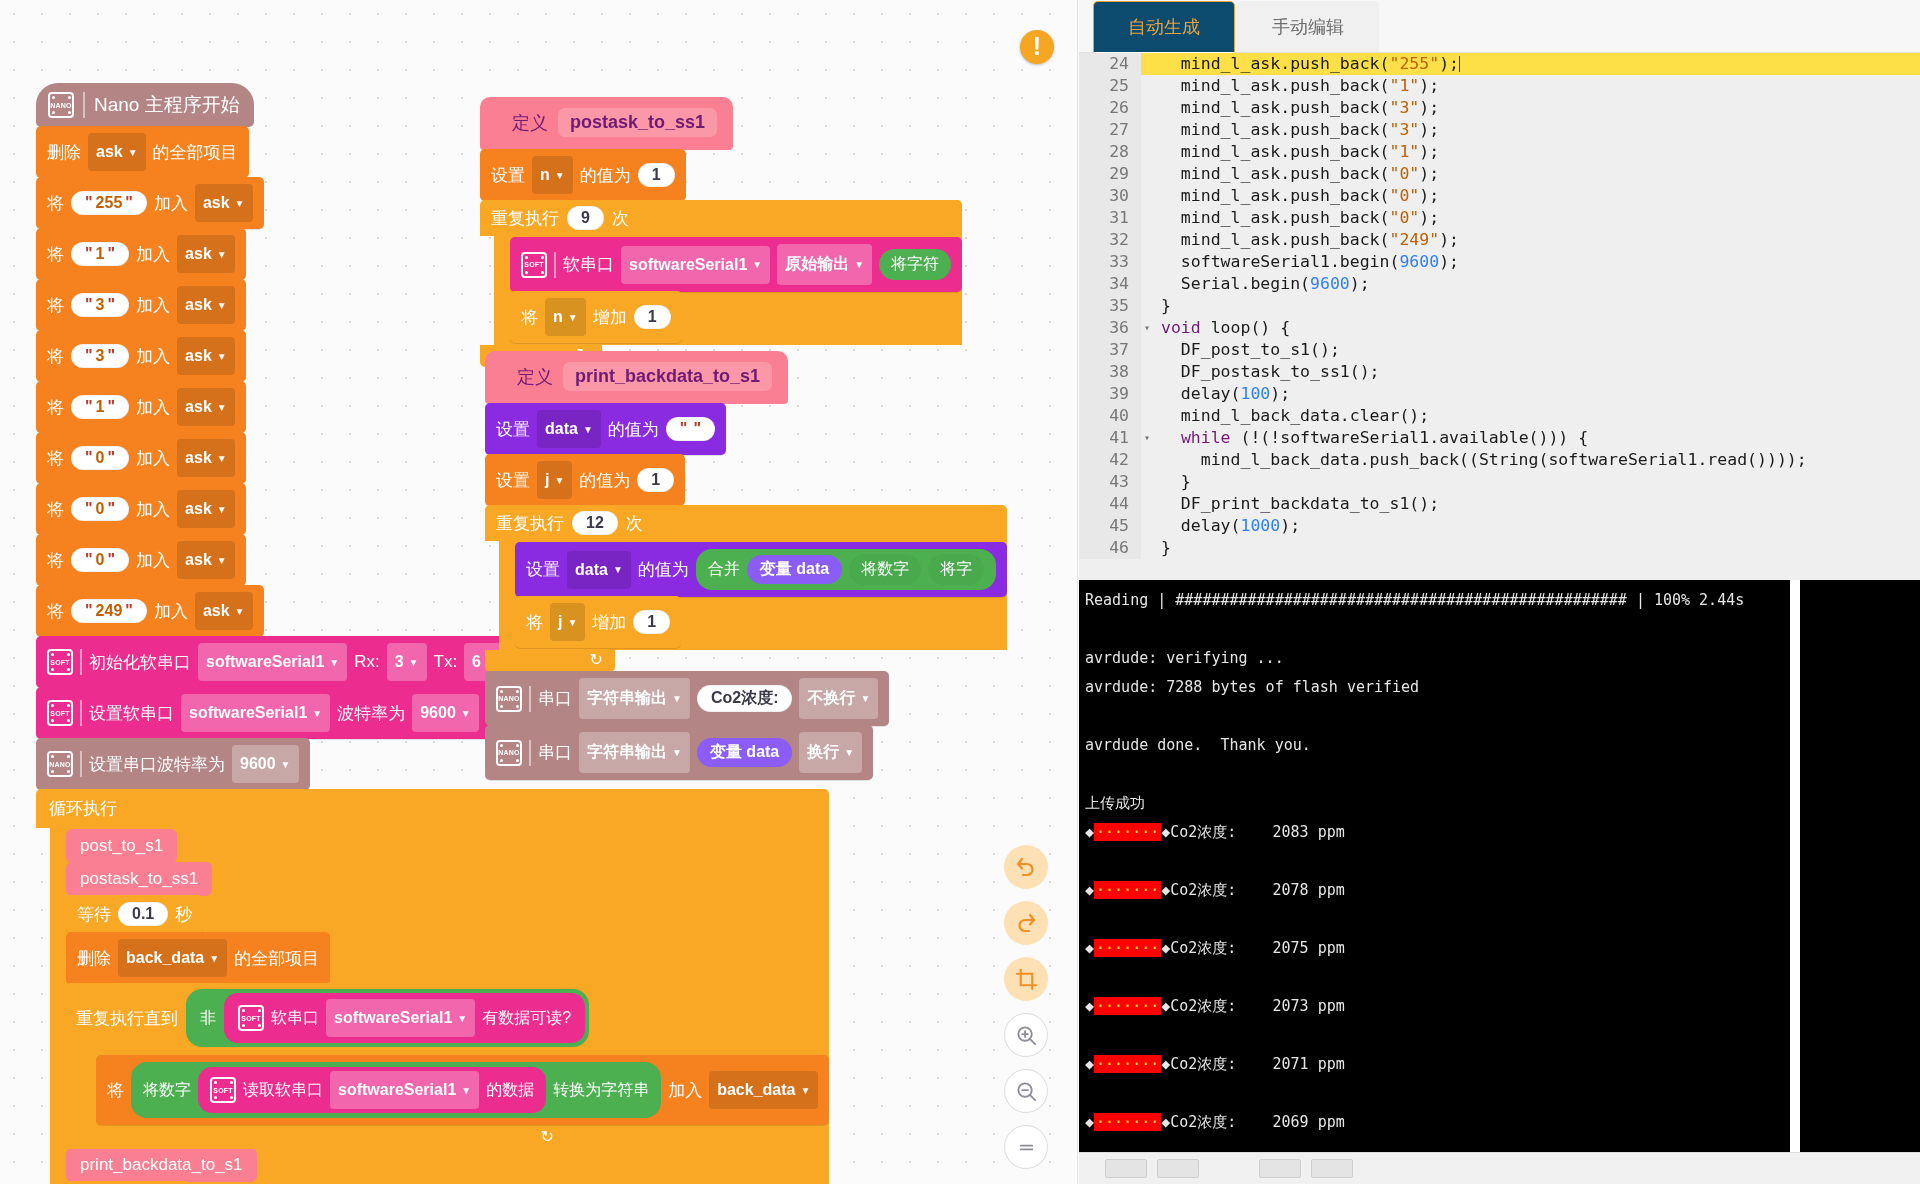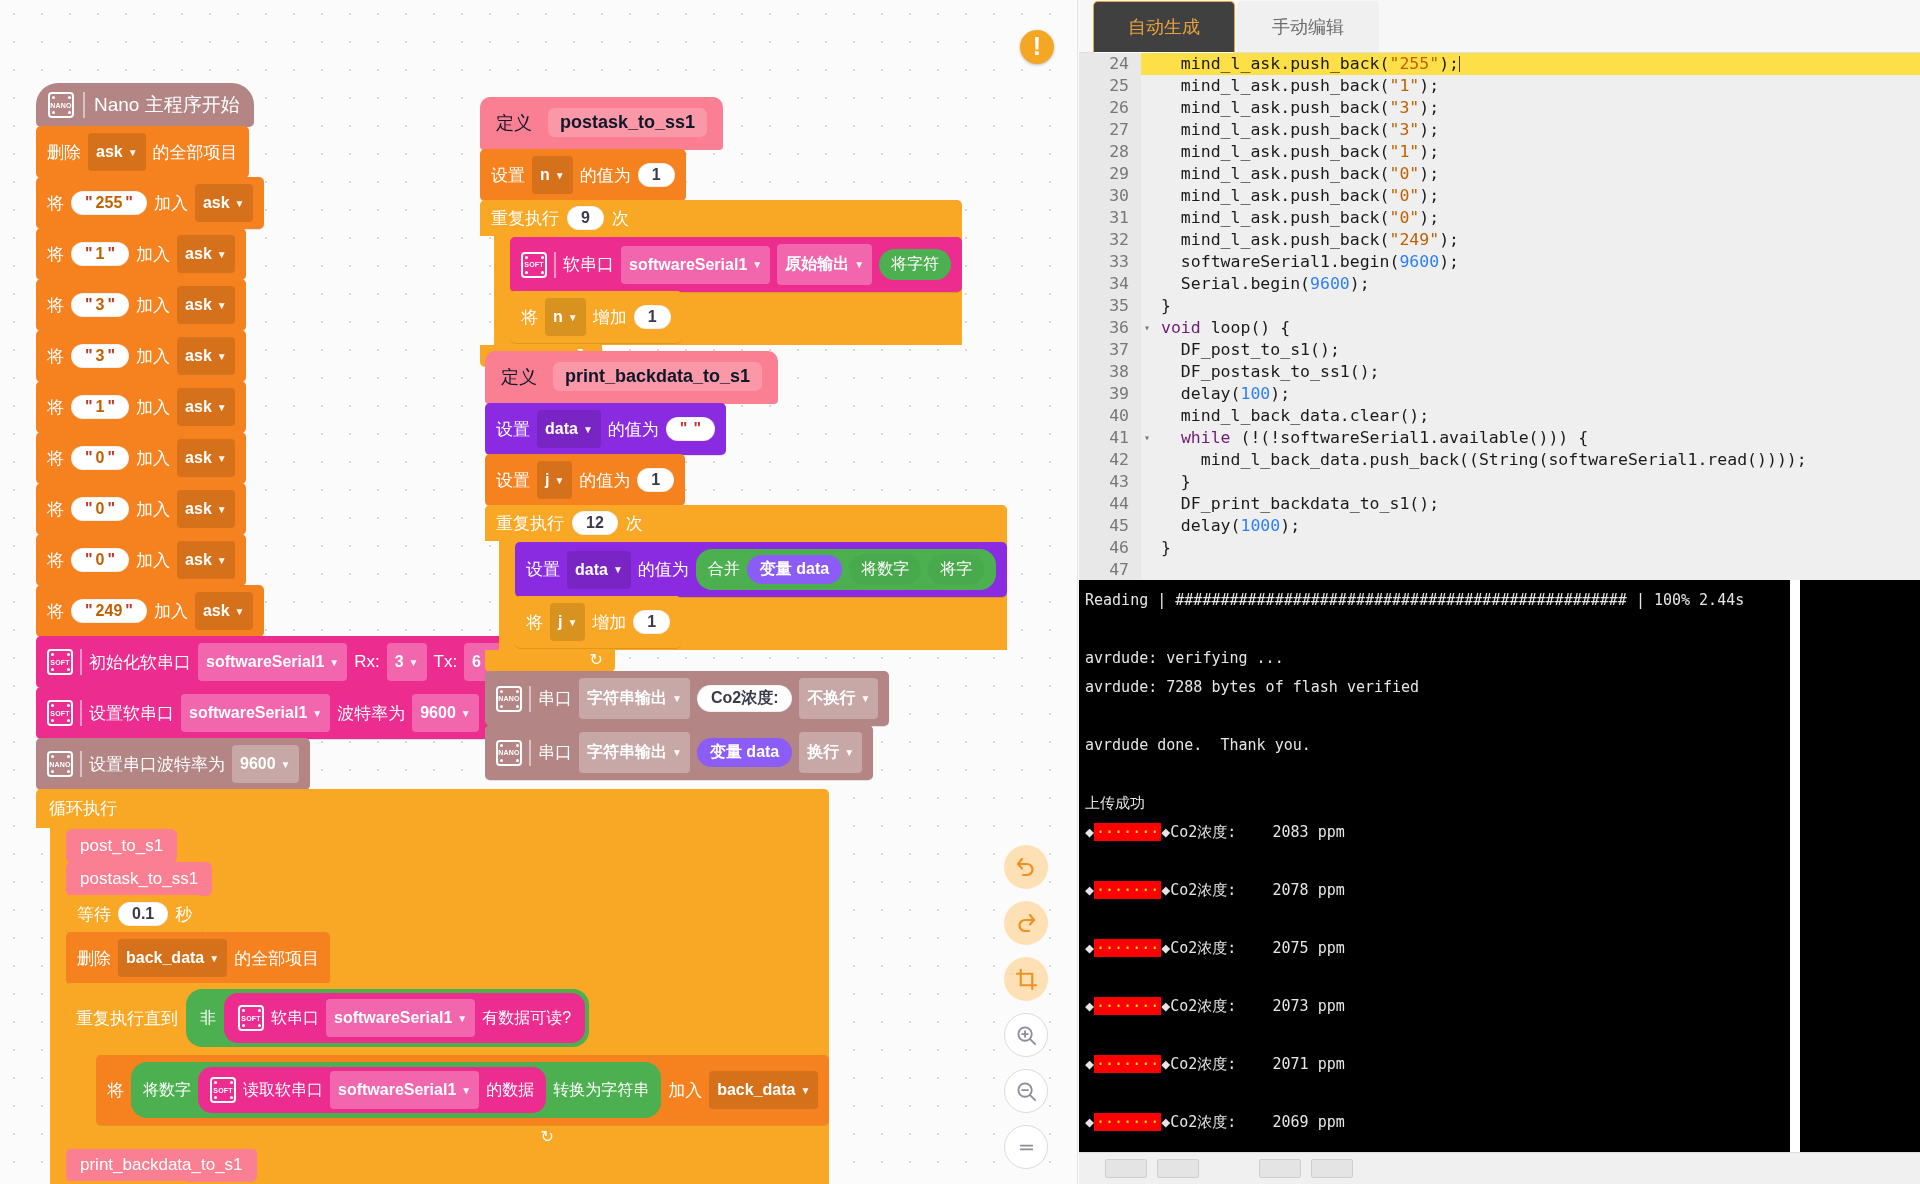--- a/index.html
+++ b/index.html
@@ -100,22 +100,22 @@
   .stack { display:flex; flex-direction:column; align-items:flex-start; }
   .stack > * { margin-top:-1px; }
 
   
   .hat {
     background:#b38585; color:#fff; display:flex; align-items:center; gap:9px;
     padding:9px 14px 9px 12px;
     border-radius:22px 22px 5px 5px; font-size:19px; width:max-content;
   }
   .defhat {
-    background:#fa7f92; color:#0f172a; display:flex; align-items:center; gap:16px;
-    padding:11px 16px 13px 16px; border-radius:10px 10px 4px 4px;
+    background:#fa7f92; color:#701a75; display:flex; align-items:center; gap:10px;
+    padding:11px 16px 13px 32px; border-radius:10px 10px 4px 4px;
     font-size:18px; width:max-content;
   }
   .defname {
     background:rgba(255,255,255,.20); border-radius:7px;
     padding:4px 12px; font-weight:bold;
   }
   .callblk {
     background:#fa7f92; color:#fff; border-radius:6px;
     padding:7px 14px; font-size:17px; width:max-content;
   }
@@ -129,21 +129,21 @@
   .tbtn.out  { background:#fff; border:1px solid #dcdcdc; }
 
   
   #right { position:absolute; left:1079px; top:0; width:841px; height:1184px;
            background:#fff; display:flex; flex-direction:column; }
   #tabs { height:53px; background:#f7f7f7; display:flex; align-items:flex-end;
           border-bottom:1px solid #e0e0e0; padding-left:14px; }
   .tab { padding:13px 34px; font-size:18px; color:#6b6b6b; cursor:default;
          border:1px solid transparent; border-bottom:none;
          background:#f0f0f0; border-radius:5px 5px 0 0; margin-right:2px; }
-  .tab.active { background:#404040; color:#e8a33d; border-color:#e8a33d;
+  .tab.active { background:#0c4a6e; color:#e8a33d; border-color:#e8a33d;
                 border-bottom:1px solid #fff; margin-bottom:-1px; }
 
   #code { flex:0 0 527px; background:#efefef; overflow:hidden;
           font-family:"DejaVu Sans Mono","Liberation Mono",monospace;
           font-size:16.5px; line-height:22px; position:relative; }
   .cl { display:flex; height:22px; white-space:pre; }
   .cl.hl { background:#fde047; }
   .ln { width:62px; min-width:62px; text-align:right; padding-right:12px;
         color:#777; background:#e8e8e8; user-select:none; }
   .fold { width:12px; min-width:12px; color:#777; font-size:10px; text-align:center;}
@@ -631,21 +631,20 @@
         <div class="cl"><span class="ln">37</span><span class="fold"></span><span class="ctxt"><span>  DF_post_to_s1();</span></span></div>
         <div class="cl"><span class="ln">38</span><span class="fold"></span><span class="ctxt"><span>  DF_postask_to_ss1();</span></span></div>
         <div class="cl"><span class="ln">39</span><span class="fold"></span><span class="ctxt"><span>  delay(</span><span class="num">100</span><span>);</span></span></div>
         <div class="cl"><span class="ln">40</span><span class="fold"></span><span class="ctxt"><span>  mind_l_back_data.clear();</span></span></div>
         <div class="cl"><span class="ln">41</span><span class="fold">▾</span><span class="ctxt"><span>  </span><span class="kw">while</span><span> (!(!softwareSerial1.available())) {</span></span></div>
         <div class="cl"><span class="ln">42</span><span class="fold"></span><span class="ctxt"><span>    mind_l_back_data.push_back((String(softwareSerial1.read())));</span></span></div>
         <div class="cl"><span class="ln">43</span><span class="fold"></span><span class="ctxt"><span>  }</span></span></div>
         <div class="cl"><span class="ln">44</span><span class="fold"></span><span class="ctxt"><span>  DF_print_backdata_to_s1();</span></span></div>
         <div class="cl"><span class="ln">45</span><span class="fold"></span><span class="ctxt"><span>  delay(</span><span class="num">1000</span><span>);</span></span></div>
         <div class="cl"><span class="ln">46</span><span class="fold"></span><span class="ctxt"><span>}</span></span></div>
-        <div class="cl"><span class="ln">47</span><span class="fold"></span><span class="ctxt"><span></span></span></div>
       </div>
 
     <div id="term">
       <div id="termscroll"></div>
       <div id="termlines">
           <div class="tl">Reading | ################################################## | 100% 2.44s</div>
           <div class="tl">&nbsp;</div>
           <div class="tl">avrdude: verifying ...</div>
           <div class="tl">avrdude: 7288 bytes of flash verified</div>
           <div class="tl">&nbsp;</div>

